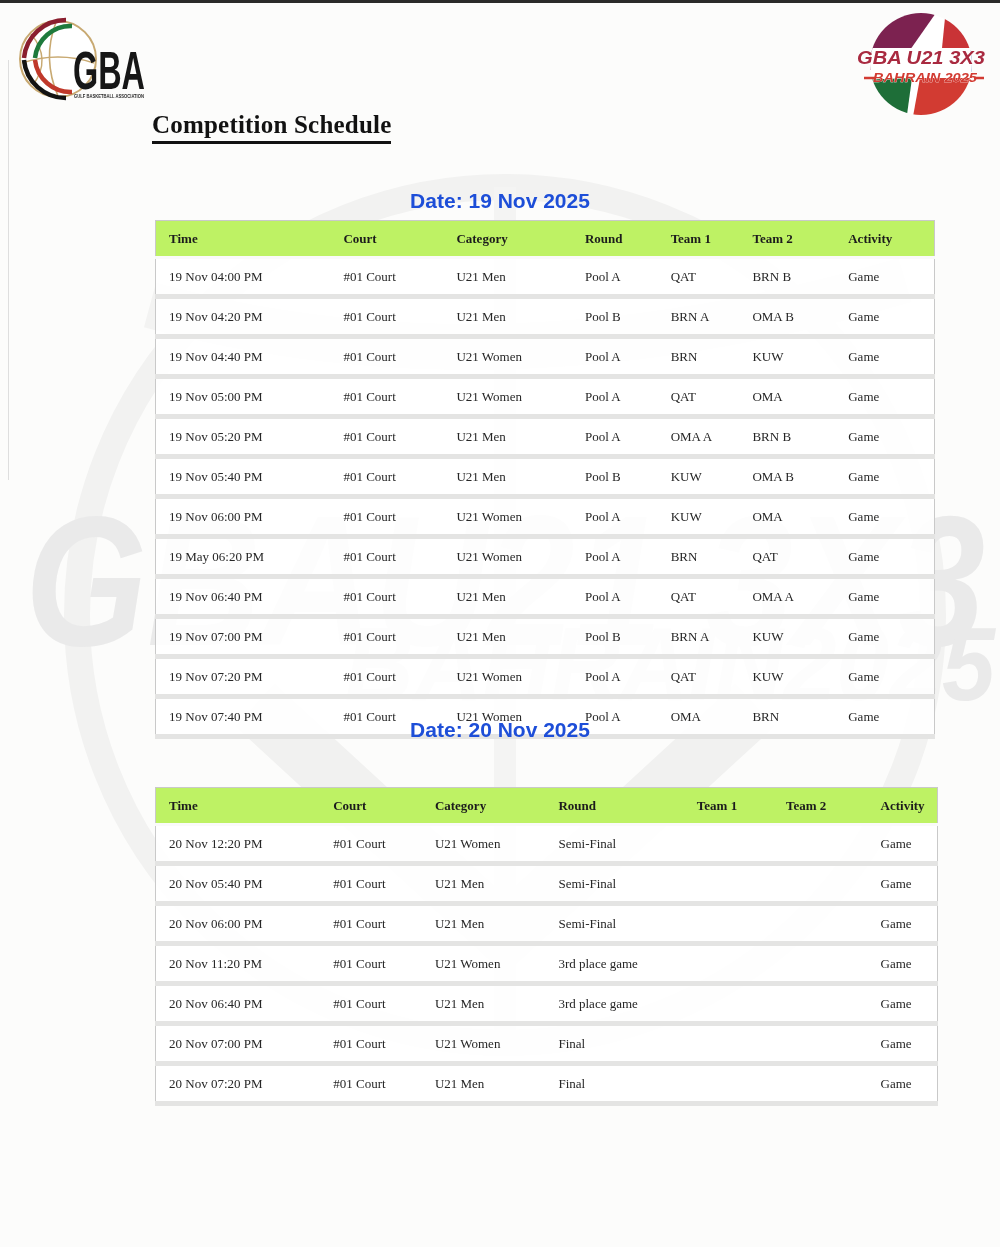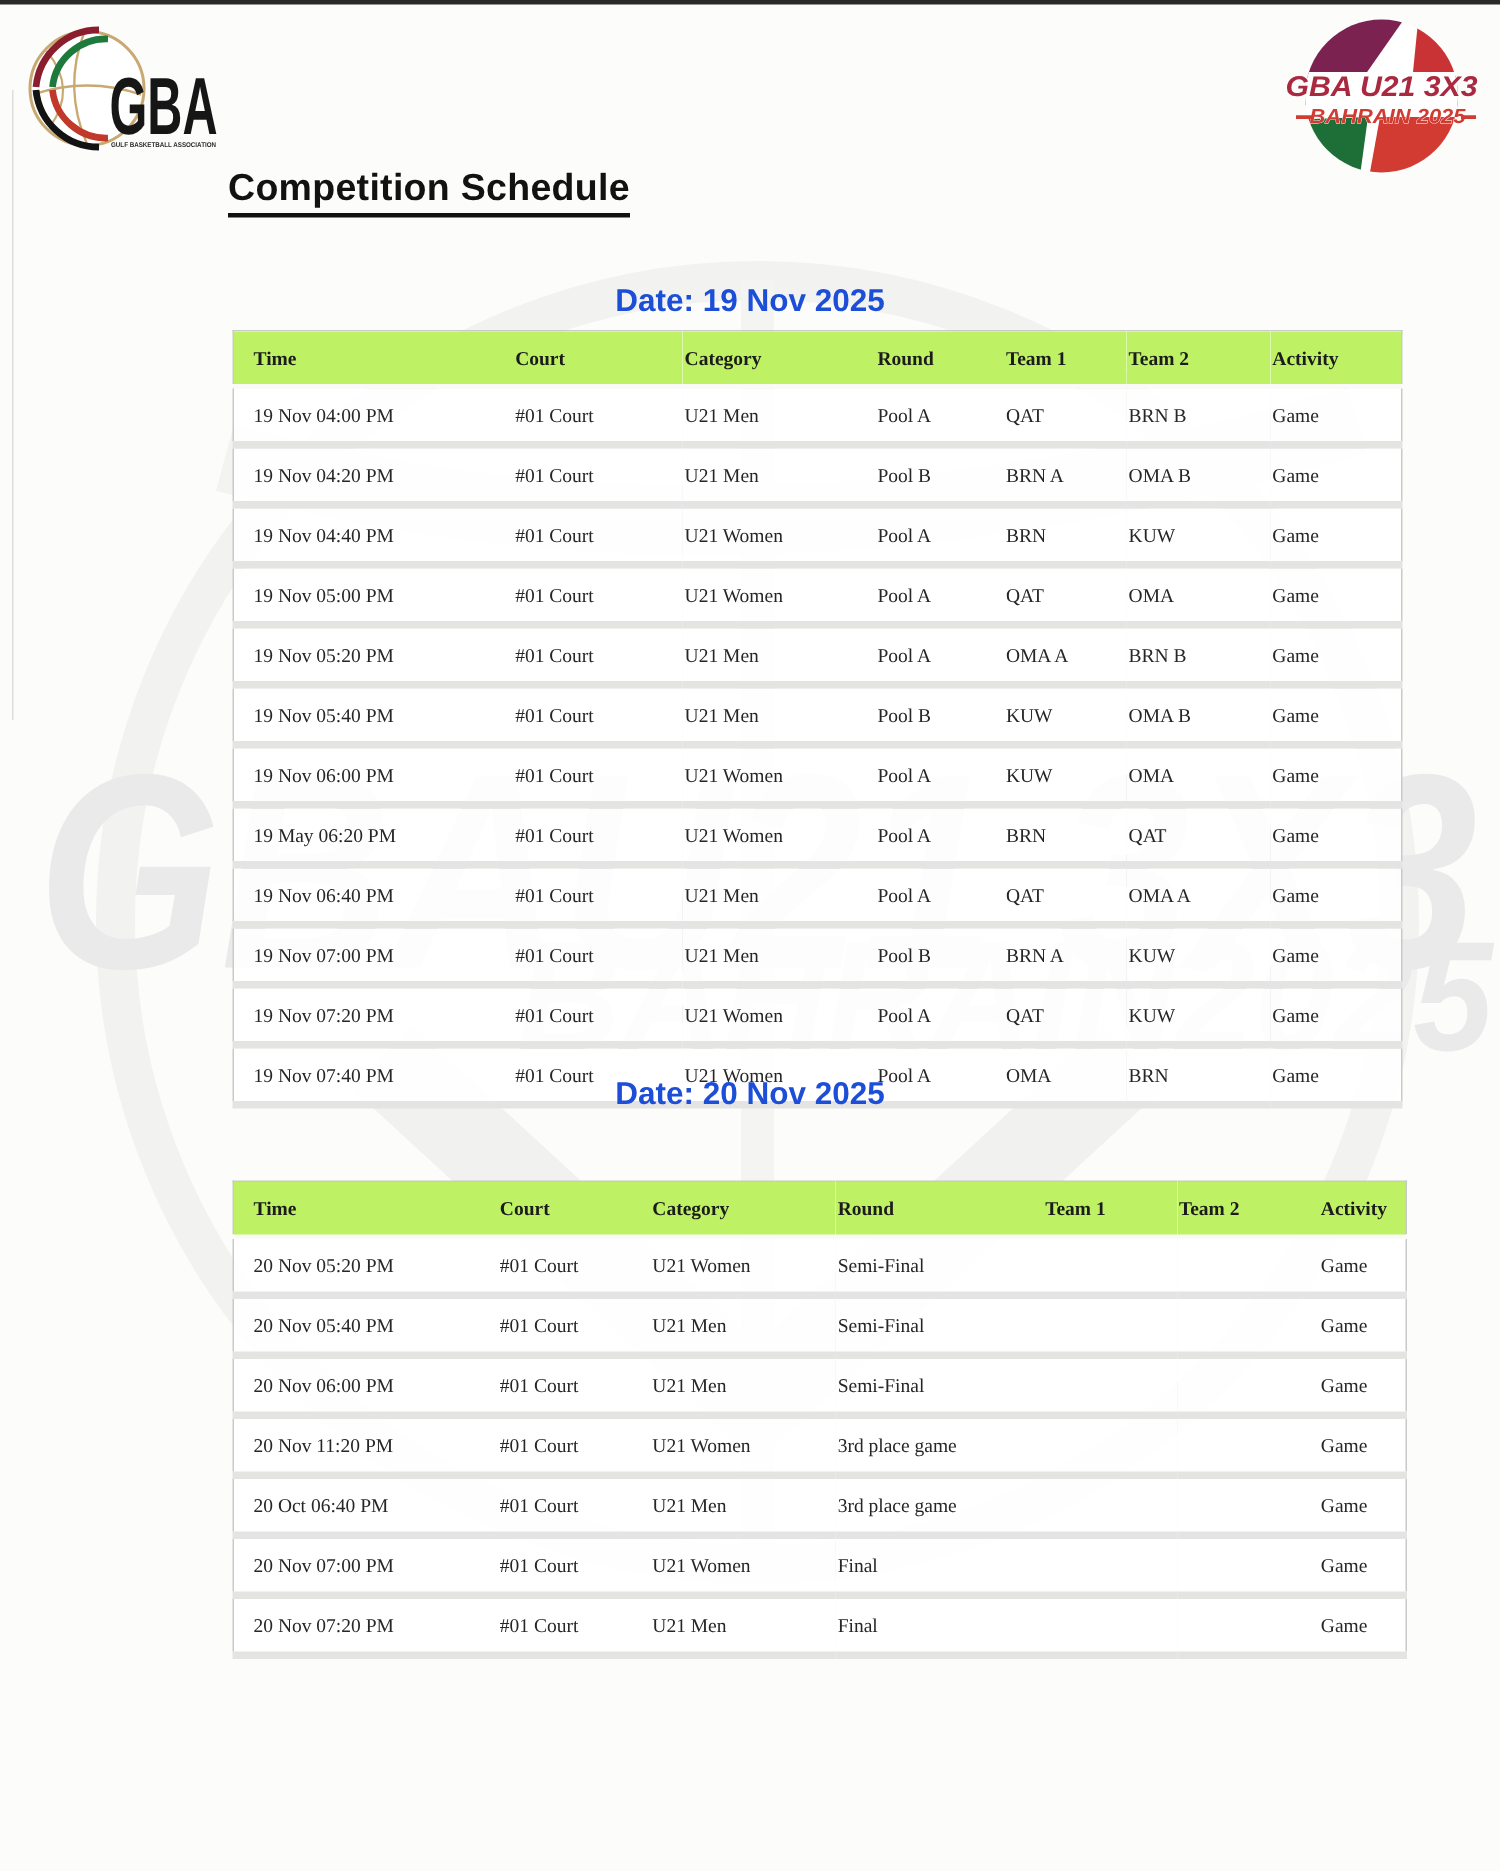--- a/index.html
+++ b/index.html
@@ -16,21 +16,21 @@
 
   
   .wm-svg{position:absolute;left:0;top:0;z-index:0;}
 
   
   .gba-logo{position:absolute;left:16px;top:12px;z-index:2;}
   .event-logo{position:absolute;left:850px;top:6px;z-index:2;}
 
   .title{
     position:absolute;left:152px;top:111px;z-index:2;
-    font-family:Liberation Sans, sans-serif;
+    font-family:Liberation Serif, serif;
     font-size:25px;font-weight:700;color:#121212;
     letter-spacing:.2px;
     border-bottom:3px solid #121212;padding-bottom:2px;
   }
   .date-heading{
     position:absolute;left:0;width:1000px;text-align:center;z-index:2;
     font-family:"Liberation Sans", sans-serif;
     font-size:21px;font-weight:700;color:#1d4ed8;
   }
   #heading1{top:189px;}
@@ -284,21 +284,21 @@
           <th>Court</th>
           <th>Category</th>
           <th>Round</th>
           <th>Team 1</th>
           <th>Team 2</th>
           <th>Activity</th>
         </tr>
       </thead>
     <tbody>
         <tr>
-          <td>20 Nov 05:20 PM</td>
+          <td>20 Nov 12:20 PM</td>
           <td>#01 Court</td>
           <td>U21 Women</td>
           <td>Semi-Final</td>
           <td></td>
           <td></td>
           <td>Game</td>
         </tr>
         <tr>
           <td>20 Nov 05:40 PM</td>
           <td>#01 Court</td>
@@ -320,21 +320,21 @@
         <tr>
           <td>20 Nov 11:20 PM</td>
           <td>#01 Court</td>
           <td>U21 Women</td>
           <td>3rd place game</td>
           <td></td>
           <td></td>
           <td>Game</td>
         </tr>
         <tr>
-          <td>20 Oct 06:40 PM</td>
+          <td>20 Nov 06:40 PM</td>
           <td>#01 Court</td>
           <td>U21 Men</td>
           <td>3rd place game</td>
           <td></td>
           <td></td>
           <td>Game</td>
         </tr>
         <tr>
           <td>20 Nov 07:00 PM</td>
           <td>#01 Court</td>

